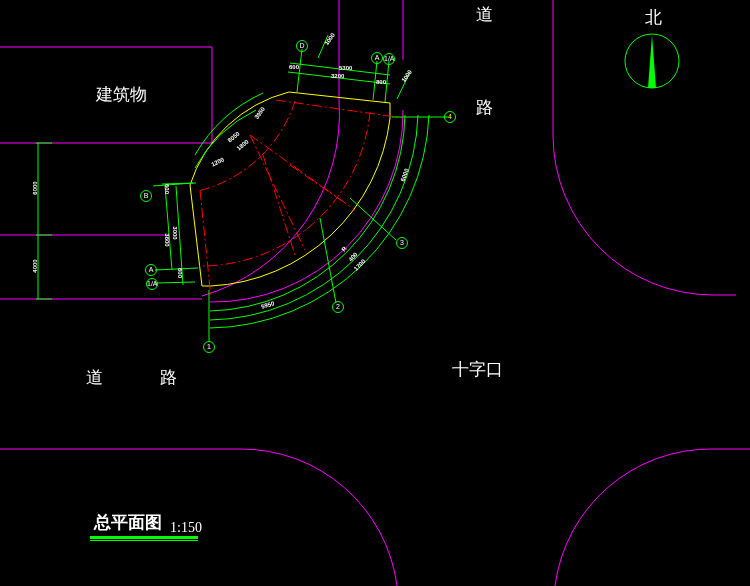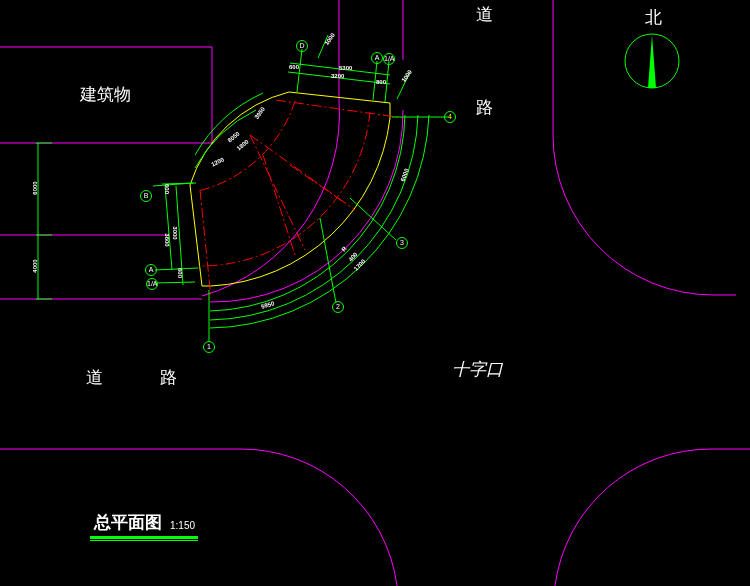--- a/index.html
+++ b/index.html
@@ -3,21 +3,21 @@
 <meta charset="utf-8">
 <style>
   html, body { margin: 0; padding: 0; background: #000; }
   #canvas { position: relative; width: 750px; height: 586px; background: #000; overflow: hidden; }
   svg { position: absolute; left: 0; top: 0; }
   .lbl { position: absolute; color: #ffffff; font-family: "DejaVu Sans", sans-serif; white-space: nowrap; line-height: 1; }
   .big { font-size: 17px; }
   .dim { position: absolute; color: #ffffff; font-family: "Liberation Sans", sans-serif; font-size: 6px; font-weight: bold; white-space: nowrap; line-height: 1; }
   .axis { position: absolute; width: 10px; height: 10px; border: 1px solid #00ff00; border-radius: 50%; color: #ffffff; font-family: "Liberation Sans", sans-serif; font-size: 7px; text-align: center; line-height: 10px; }
   .axis.yel { color: #ffff00; }
-  .scale { font-size: 10px; font-family: Liberation Sans, sans-serif; }
+  .scale { font-size: 14px; font-family: Liberation Serif, serif; }
 </style>
 </head>
 <body>
 
 <div id="canvas">
   <svg width="750" height="586" viewBox="0 0 750 586">
 
     <g stroke="#ff00ff" fill="none" stroke-width="1">
       <polyline points="0,47 212,47 212,143 0,143"></polyline>
       <line x1="0" y1="235" x2="167" y2="235"></line>
@@ -81,27 +81,27 @@
       <circle cx="652" cy="61" r="27" stroke="#00ff00" fill="none" stroke-width="1"></circle>
       <polygon points="652,35 648,88 656,88" fill="#00ff00"></polygon>
     </g>
 
     <g fill="#00ff00">
       <rect x="90" y="536" width="108" height="3"></rect>
       <rect x="90" y="540" width="108" height="1"></rect>
     </g>
   </svg>
 
-  <span class="lbl big" style="left:80px;top:86px;">建筑物</span>
+  <span class="lbl big" style="left:96px;top:86px;">建筑物</span>
   <span class="lbl big" style="left:645px;top:9px;">北</span>
   <span class="lbl big" style="left:476px;top:6px;">道</span>
   <span class="lbl big" style="left:476px;top:99px;">路</span>
   <span class="lbl big" style="left:86px;top:369px;">道</span>
   <span class="lbl big" style="left:160px;top:369px;">路</span>
-  <span class="lbl big" style="left:452px;top:361px;font-style:italic;">十字口</span>
+  <span class="lbl big" style="left:452px;top:361px;">十字口</span>
   <span class="lbl big" style="left:94px;top:514px;font-weight:bold;">总平面图</span>
   <span class="lbl scale" style="left:170px;top:521px;">1:150</span>
 
   <span class="axis" style="left:296px;top:40px;">D</span>
   <span class="axis" style="left:371px;top:52px;">A</span>
   <span class="axis" style="left:383px;top:53px;">1/A</span>
   <span class="axis yel" style="left:444px;top:111px;">4</span>
   <span class="axis" style="left:140px;top:190px;">B</span>
   <span class="axis" style="left:145px;top:264px;">A</span>
   <span class="axis" style="left:146px;top:278px;">1/A</span>

